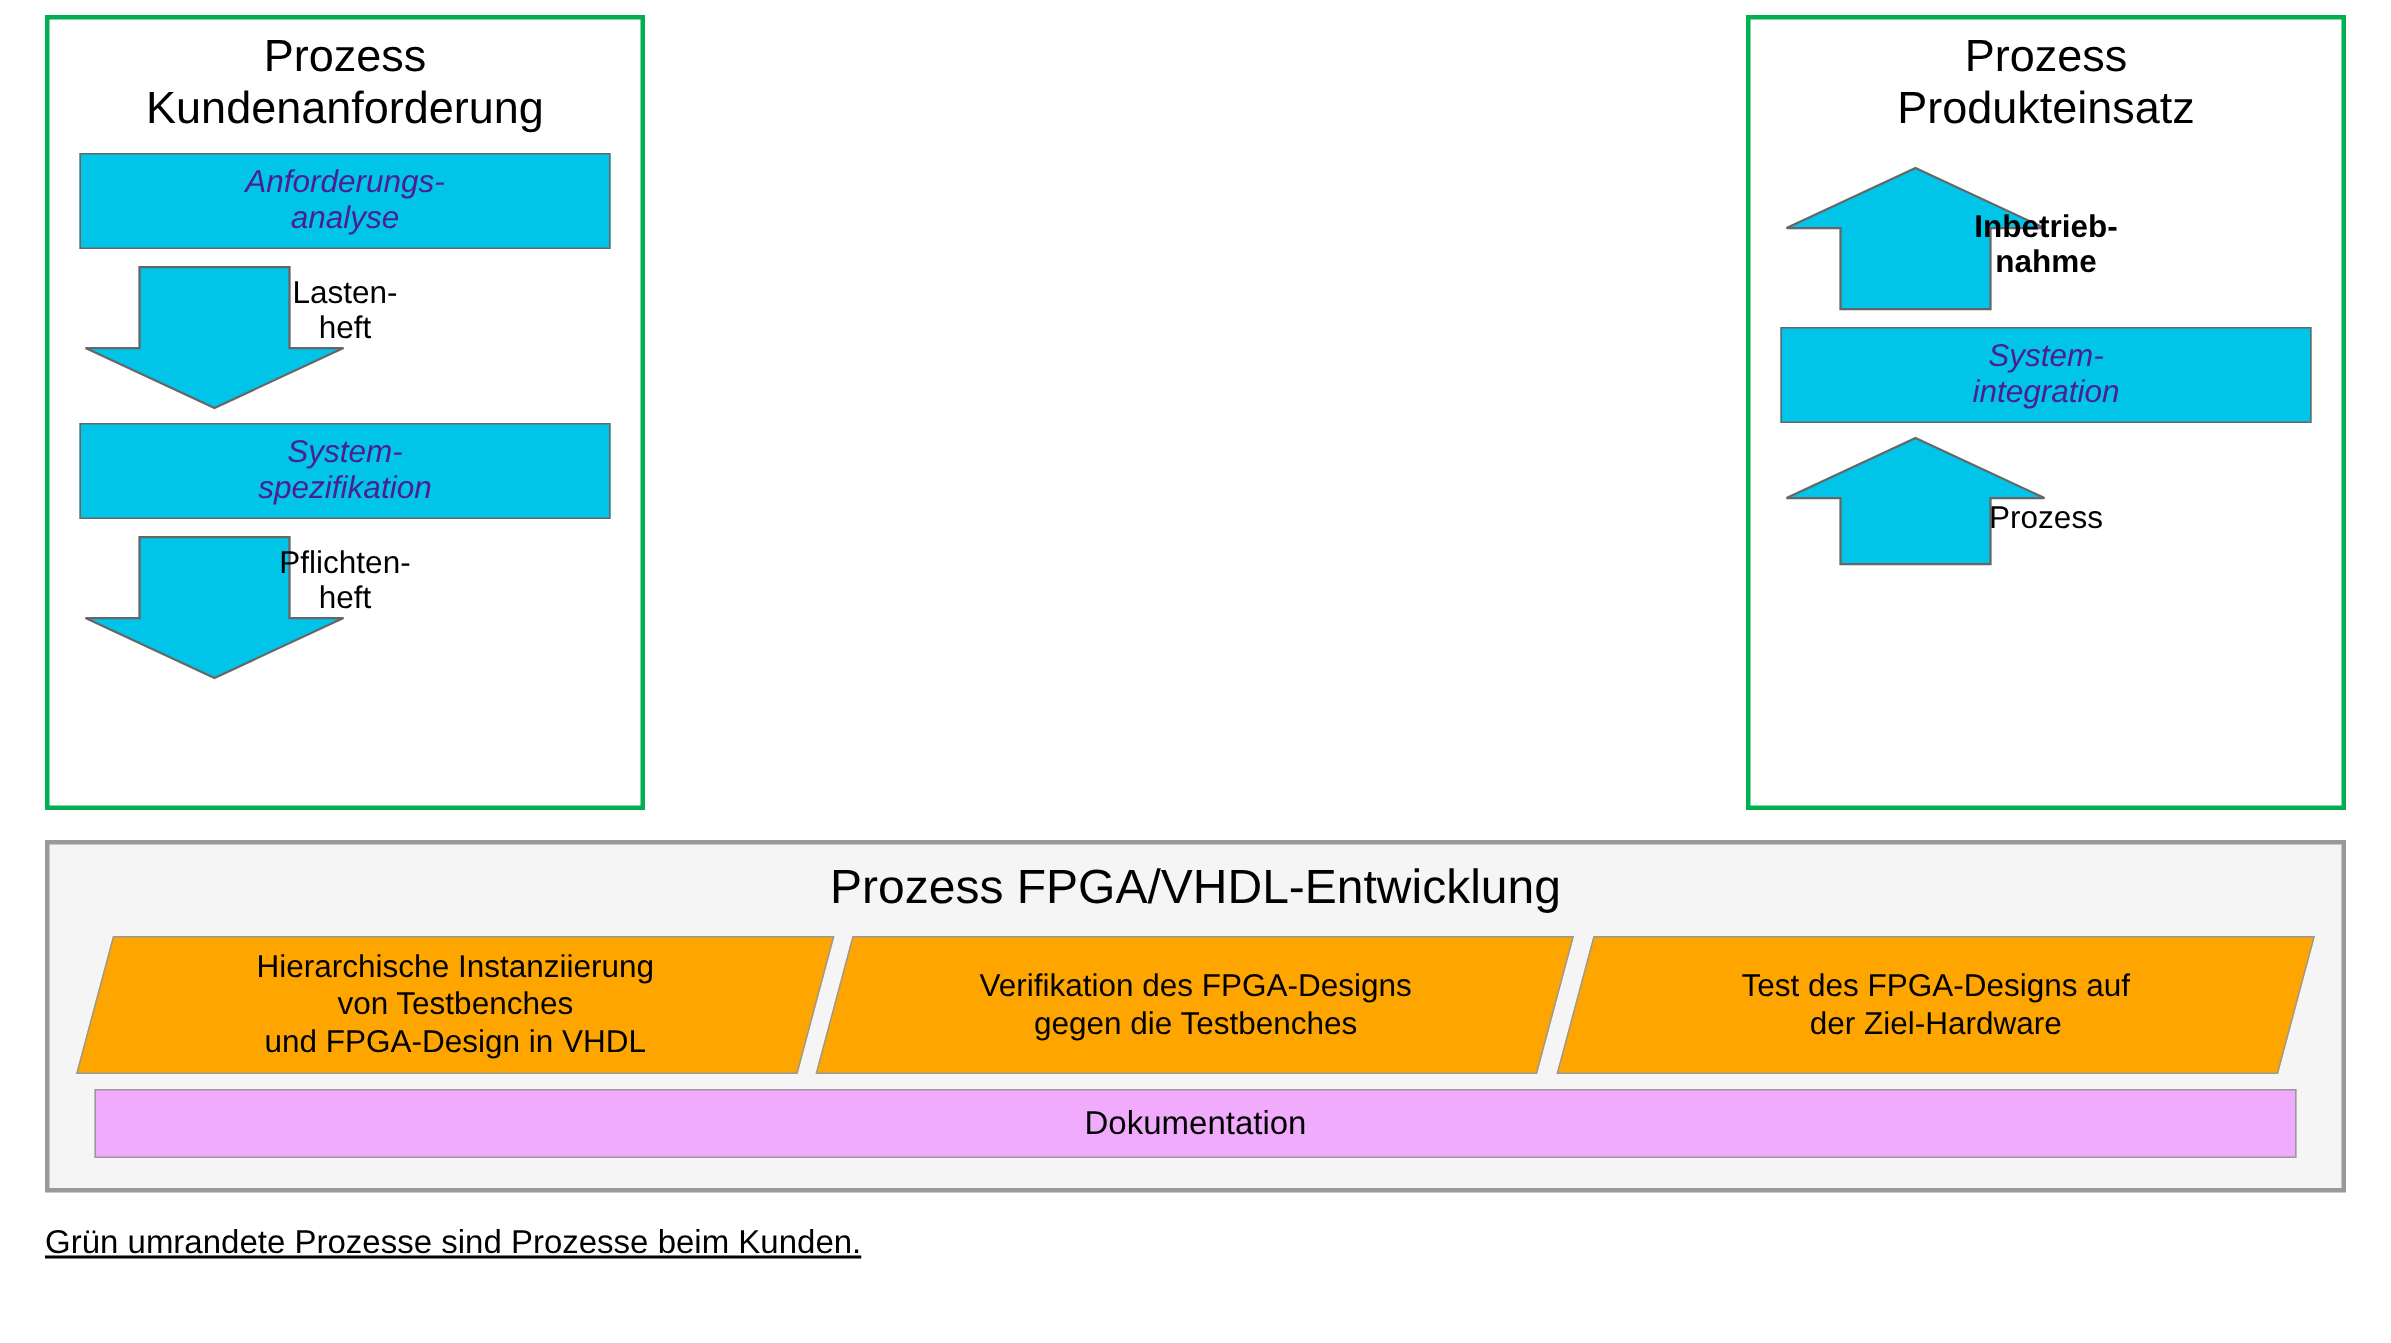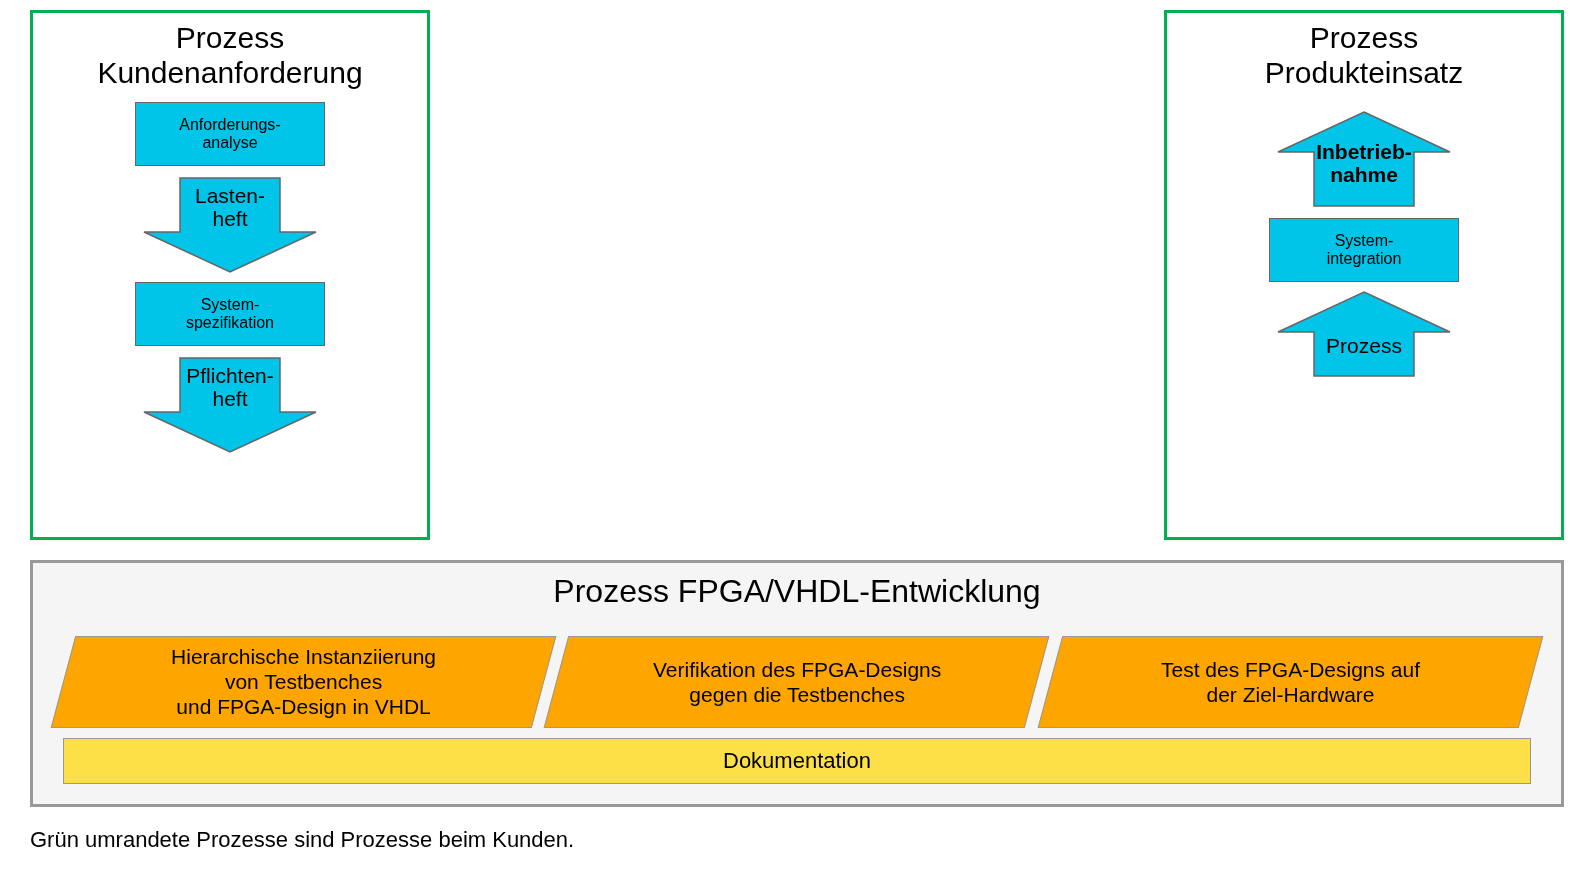--- a/index.html
+++ b/index.html
@@ -15,43 +15,43 @@
     display: flex;
     justify-content: space-between;
     margin-bottom: 20px;
   }
   .green-box {
     border: 3px solid #00b050;
     background: #fff;
     padding: 8px 20px 20px 20px;
     display: flex;
     flex-direction: column;
-    align-items: center;
   }
   .green-left { width: 400px; height: 530px; }
   .green-right { width: 400px; height: 530px; }
   .green-title {
     font-size: 30px;
     text-align: center;
     line-height: 1.15;
     margin-bottom: 12px;
   }
   .cyan-rect {
     background: #00c4e8;
     border: 1.5px solid #666;
-    color: #000000;
-    font-size: 16px;
+    color: #4c1d95;
+    font-size: 21px;
     text-align: center;
     display: flex;
     align-items: center;
     justify-content: center;
     line-height: 1.15;
     padding: 6px 14px;
     min-width: 190px;
     min-height: 64px;
+    font-style: italic;
   }
   .arrow-wrap {
     position: relative;
     margin: 8px 0;
   }
   .arrow-down-svg, .arrow-up-svg {
     display: block;
   }
   .arrow-label {
     position: absolute;
@@ -69,21 +69,21 @@
   }
   .dev-box {
     border: 3px solid #999;
     background: #f5f5f5;
     padding: 10px 30px 20px 30px;
     margin-top: 10px;
   }
   .dev-title {
     font-size: 32px;
     text-align: center;
-    margin-bottom: 26px;
+    margin-bottom: 14px;
   }
   .parallels {
     display: flex;
     gap: 12px;
     margin-bottom: 10px;
   }
   .parallelogram {
     flex: 1;
     background: #ffa500;
     border: 1.5px solid #999;
@@ -95,31 +95,32 @@
     justify-content: center;
   }
   .parallelogram .ptext {
     transform: skewX(15deg);
     text-align: center;
     font-size: 21px;
     line-height: 1.2;
     padding: 0 10px;
   }
   .docbar {
-    background: #fde047;
+    background: #f0abfc;
     border: 1.5px solid #999;
     height: 46px;
     display: flex;
     align-items: center;
     justify-content: center;
     font-size: 22px;
   }
   .footnote {
     margin-top: 20px;
     font-size: 22px;
+    text-decoration: underline;
   }
 </style>
 </head>
 <body>
 
 <div class="top-row">
 
   <div class="green-box green-left">
     <div class="green-title">Prozess<br>Kundenanforderung</div>
 

